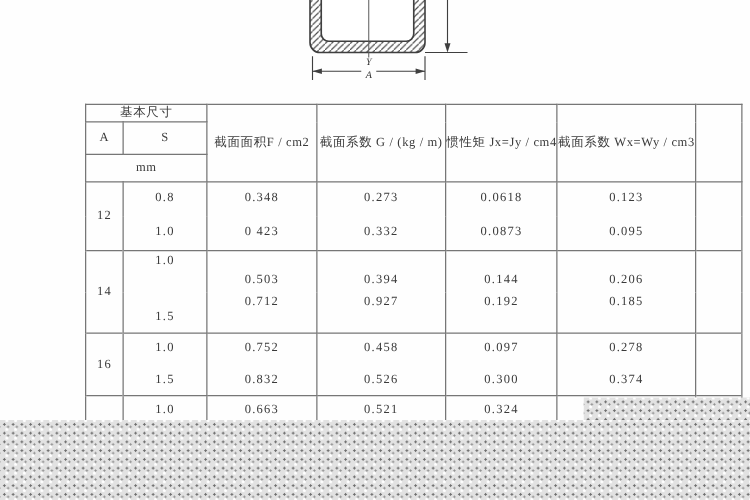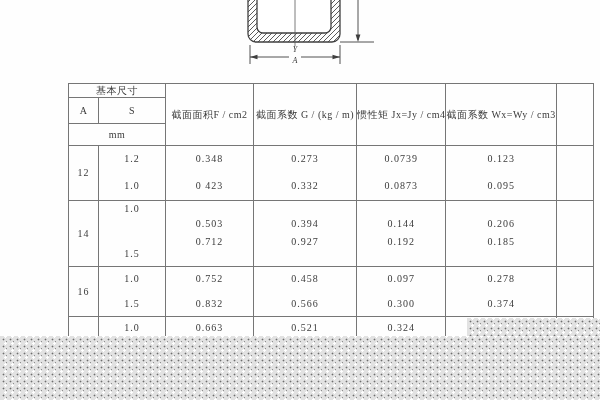--- a/index.html
+++ b/index.html
@@ -101,24 +101,24 @@
       <tr class="hdr2">
         <th>A</th>
         <th>S</th>
       </tr>
       <tr class="hdr3">
         <th colspan="2">mm</th>
       </tr>
 
       <tr class="g12a subA">
         <td rowspan="2" class="ca">12</td>
-        <td class="cs">1.2</td>
+        <td class="cs">0.8</td>
         <td class="cv">0.348</td>
         <td class="cv">0.273</td>
-        <td class="cv">0.0739</td>
+        <td class="cv">0.0618</td>
         <td class="cv">0.123</td>
         <td rowspan="2" class="cx"></td>
       </tr>
       <tr class="g12b subB">
         <td class="cs">1.0</td>
         <td class="cv">0 423</td>
         <td class="cv">0.332</td>
         <td class="cv">0.0873</td>
         <td class="cv">0.095</td>
       </tr>
@@ -145,21 +145,21 @@
         <td class="cs">1.0</td>
         <td class="cv">0.752</td>
         <td class="cv">0.458</td>
         <td class="cv">0.097</td>
         <td class="cv">0.278</td>
         <td rowspan="2" class="cx"></td>
       </tr>
       <tr class="g16b subB">
         <td class="cs">1.5</td>
         <td class="cv">0.832</td>
-        <td class="cv">0.566</td>
+        <td class="cv">0.526</td>
         <td class="cv">0.300</td>
         <td class="cv">0.374</td>
       </tr>
 
       <tr class="glast">
         <td class="ca"></td>
         <td class="cs">1.0</td>
         <td class="cv">0.663</td>
         <td class="cv">0.521</td>
         <td class="cv">0.324</td>

